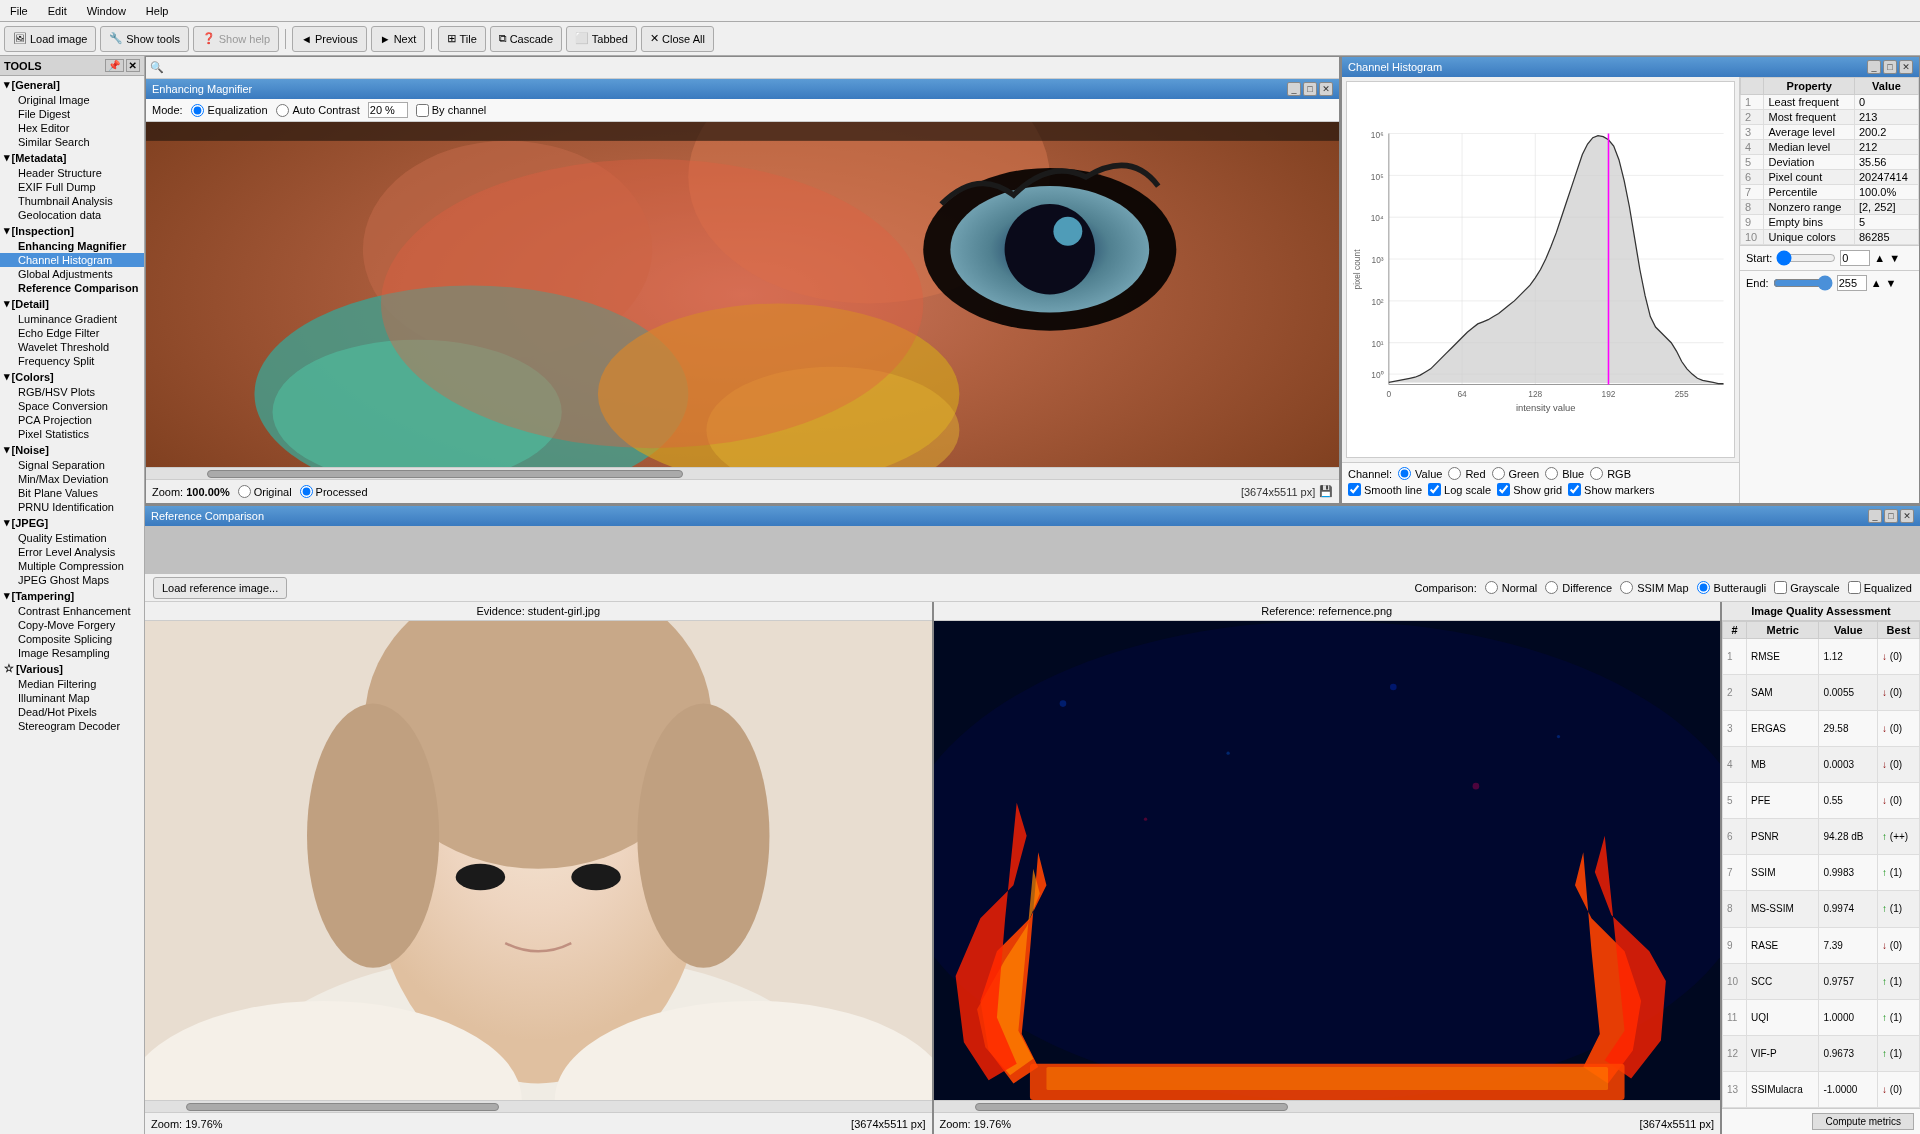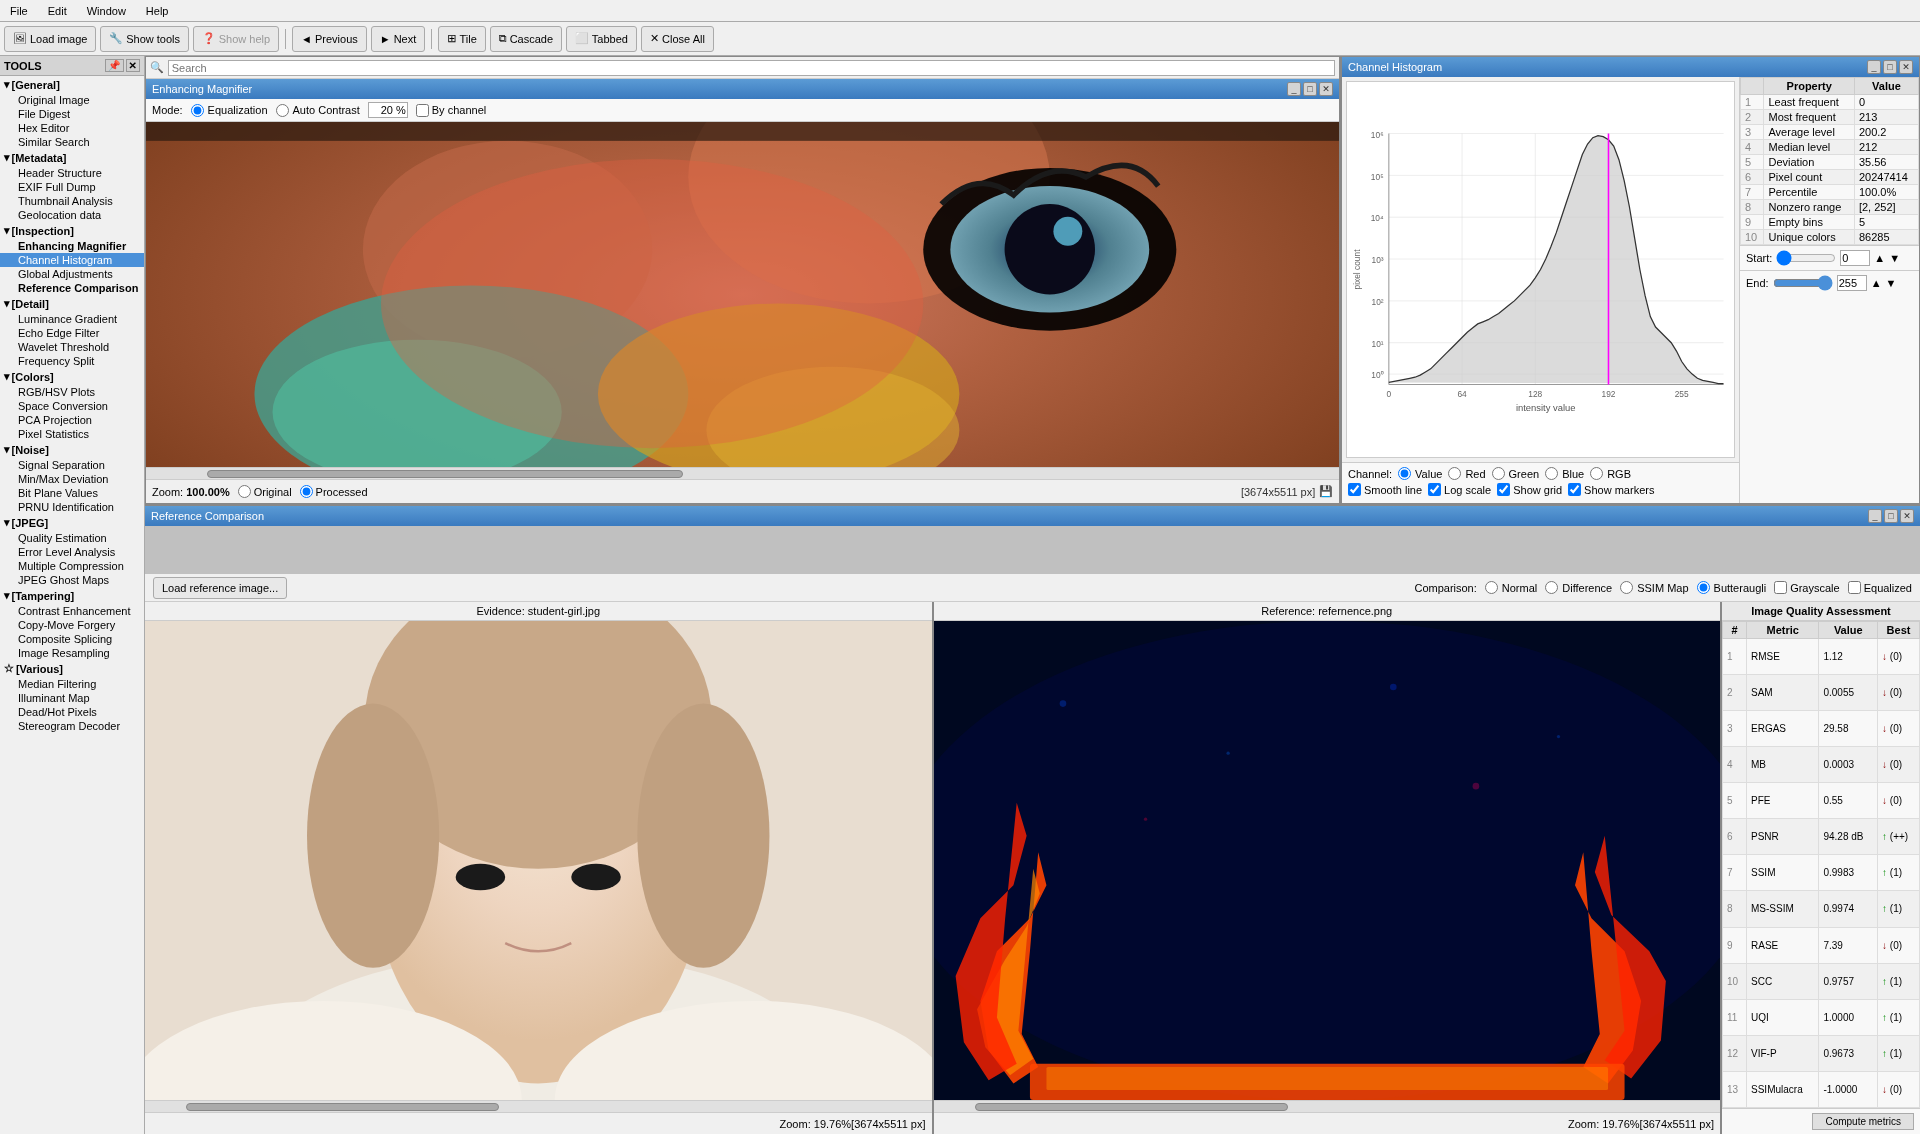--- a/index.html
+++ b/index.html
@@ -64,21 +64,21 @@
     
     
     .bottom-panels { flex: 1; display: flex; flex-direction: column; overflow: hidden; }
     .ref-toolbar { display: flex; align-items: center; gap: 8px; padding: 4px 8px; background: #f0f0f0; border-bottom: 1px solid #ccc; height: 28px; margin-top: 48px; }
     .ref-content { flex: 1; display: flex; overflow: hidden; }
     .evidence-panel { flex: 1; display: flex; flex-direction: column; border-right: 2px solid #888; }
     .evidence-title { text-align: center; padding: 3px; font-size: 11px; background: #f0f0f0; border-bottom: 1px solid #ccc; }
     .evidence-image { flex: 1; background: #ddd; overflow: hidden; }
     .reference-panel { flex: 1; display: flex; flex-direction: column; }
     .reference-image { flex: 1; background: #001; overflow: hidden; position: relative; }
-    .ref-footer { display: flex; align-items: center; justify-content: flex-end; padding: 2px 6px; background: #f0f0f0; border-top: 1px solid #ccc; height: 22px; font-size: 11px; }
+    .ref-footer { display: flex; align-items: center; justify-content: space-between; padding: 2px 6px; background: #f0f0f0; border-top: 1px solid #ccc; height: 22px; font-size: 11px; }
     
     
     .iqa-panel { width: 200px; border-left: 2px solid #888; background: #f8f8f8; display: flex; flex-direction: column; }
     .iqa-title { text-align: center; font-size: 11px; font-weight: bold; padding: 3px; background: #e8e8e8; border-bottom: 1px solid #ccc; }
     .iqa-table { width: 100%; border-collapse: collapse; font-size: 11px; flex: 1; }
     .iqa-table th { background: #e0e0e0; border: 1px solid #ccc; padding: 2px 4px; font-size: 11px; }
     .iqa-table td { border: 1px solid #ddd; padding: 1px 4px; font-size: 10px; }
     .iqa-table tr:nth-child(even) { background: #f0f0f0; }
     .iqa-footer { padding: 4px 6px; border-top: 1px solid #ccc; text-align: right; }
     .compute-btn { font-size: 10px; padding: 2px 12px; background: #e0e0e0; border: 1px solid #aaa; cursor: pointer; }
@@ -244,41 +244,40 @@
   </div>
 
   <div class="content-area">
 
     <div class="top-panels">
 
       <div class="magnifier-panel">
 
         <div style="display:flex;align-items:center;padding:2px 4px;background:#f0f0f0;border-bottom:1px solid #ccc;height:22px;">
           <span style="margin-right:4px;">🔍</span>
-          <input type="text" style="width: 100%; font-size: 11px; border: 1px solid rgb(170, 170, 170); padding: 1px 3px;" placeholder="Search">
         </div>
         <div class="panel-titlebar">
           <span class="panel-title">Enhancing Magnifier</span>
           <div class="panel-controls">
             <div class="panel-btn">_</div>
             <div class="panel-btn">□</div>
             <div class="panel-btn">✕</div>
           </div>
         </div>
         <div class="panel-toolbar">
           <span>Mode:</span>
           <label class="radio-group">
             <input type="radio" name="mode" checked="" style="">
             <span>Equalization</span>
           </label>
           <label class="radio-group">
             <input type="radio" name="mode" style="">
             <span>Auto Contrast</span>
           </label>
-          <input type="text" style="width: 40px; font-size: 11px; border: 1px solid rgb(170, 170, 170); padding: 1px; text-align: right;" value="20 %">
+          <input type="text" style="width: 40px; font-size: 11px; border: 1px solid rgb(170, 170, 170); padding: 1px;" value="20 %">
           <label class="checkbox-group">
             <input type="checkbox" style="">
             <span>By channel</span>
           </label>
         </div>
         <div class="magnifier-image-area">
 
           <div style="width:100%;height:100%;position:relative;overflow:hidden;">
             
             <svg width="100%" height="100%" viewBox="0 0 660 290" preserveAspectRatio="xMidYMid slice">

